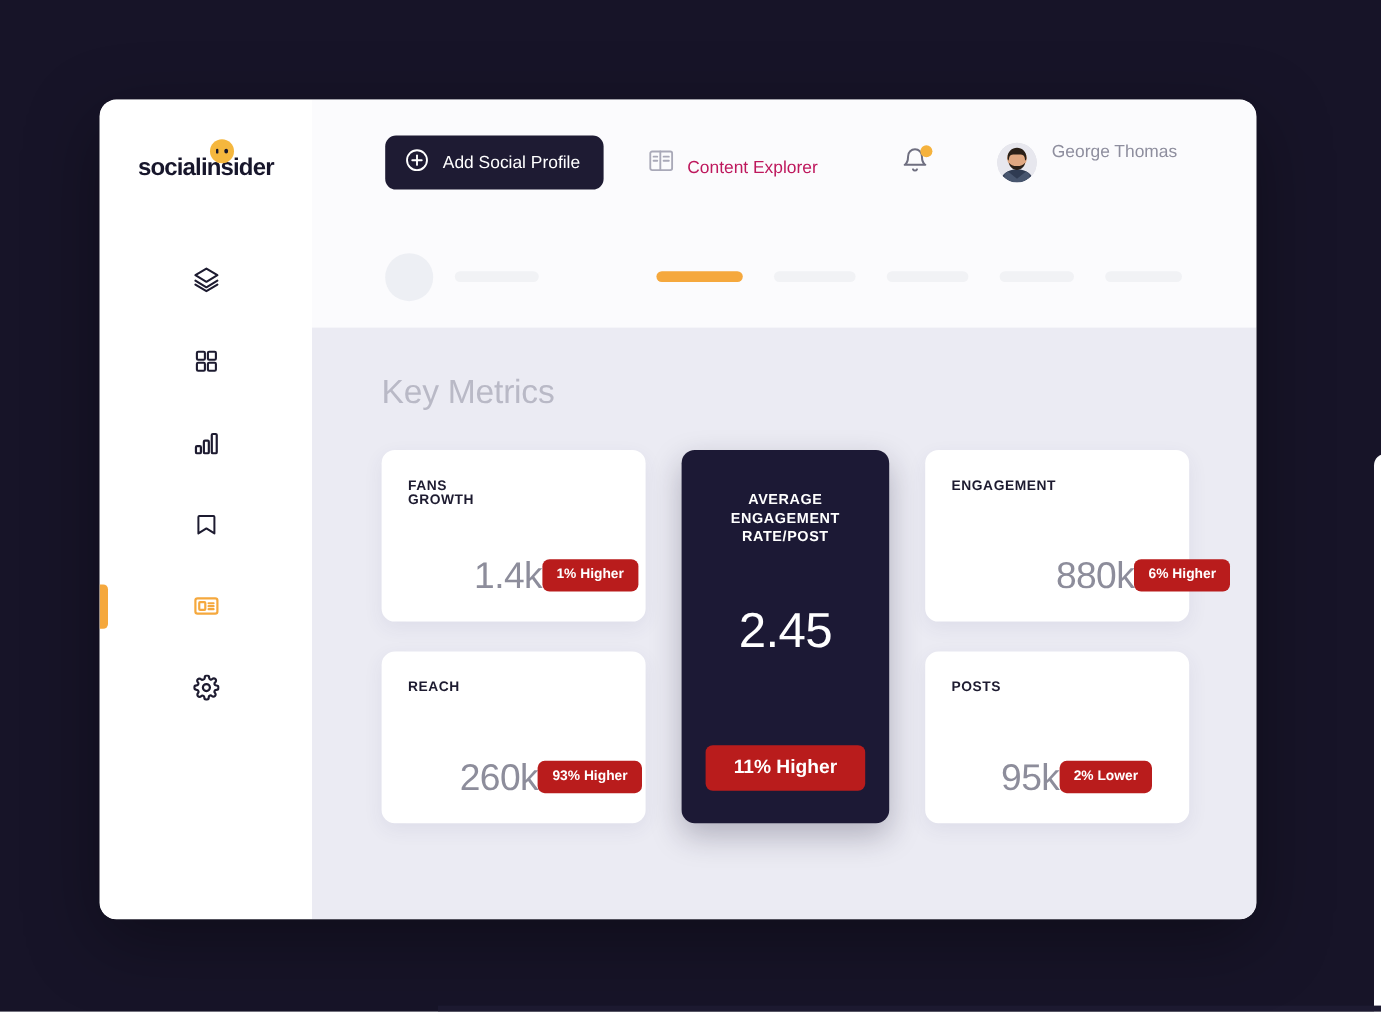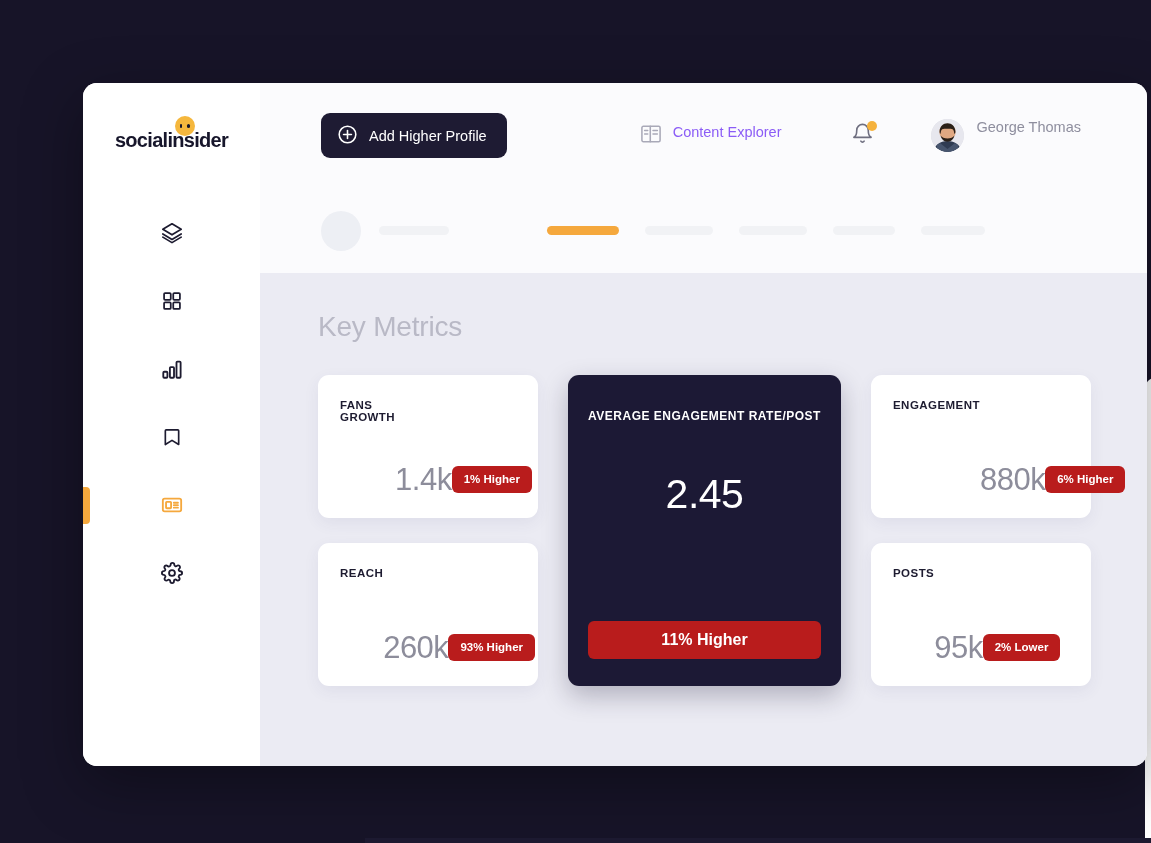--- a/index.html
+++ b/index.html
@@ -35,21 +35,21 @@
     width: 786px;
     height: 5px;
     background: #1d1a31;
   }
 
   
   #app-window {
     position: absolute;
     left: 83px;
     top: 83px;
-    width: 1064px;
+    width: 964px;
     height: 683px;
     border-radius: 14px;
     overflow: hidden;
     background: #ffffff;
     display: flex;
     box-shadow: 0 18px 60px rgba(0,0,0,0.35);
   }
 
   
   #sidebar {
@@ -164,23 +164,23 @@
   #topbar-right {
     margin-left: auto;
     display: flex;
     align-items: center;
     padding-right: 66px;
     gap: 0;
   }
 
   #content-explorer {
     display: flex;
-    align-items: flex-start;
+    align-items: flex-end;
     gap: 11px;
-    color: #8b5cf6;
+    color: #be185d;
     font-size: 14.5px;
     cursor: pointer;
     margin-right: 70px;
   }
 
   #bell-wrap {
     position: relative;
     cursor: pointer;
     margin-right: 57px;
     display: flex;
@@ -436,21 +436,21 @@
     <header id="topbar">
 
       <button id="add-profile-btn">
         <span>
           <svg width="21" height="21" viewBox="0 0 24 24" fill="none" stroke="#ffffff" stroke-width="1.8" stroke-linecap="round">
             <circle cx="12" cy="12" r="9.5"></circle>
             <line x1="12" y1="7.5" x2="12" y2="16.5"></line>
             <line x1="7.5" y1="12" x2="16.5" y2="12"></line>
           </svg>
         </span>
-        <span>Add Higher Profile</span>
+        <span>Add Social Profile</span>
       </button>
 
       <div id="topbar-right">
 
         <div id="content-explorer">
           <span>
             <svg width="22" height="20" viewBox="0 0 24 22" fill="none" stroke="#a9a9b8" stroke-width="1.7" stroke-linecap="round">
               <rect x="2" y="2.5" width="20" height="17" rx="1.6"></rect>
               <line x1="11.2" y1="2.5" x2="11.2" y2="19.5"></line>
               <line x1="5" y1="7.2" x2="8.4" y2="7.2"></line>

